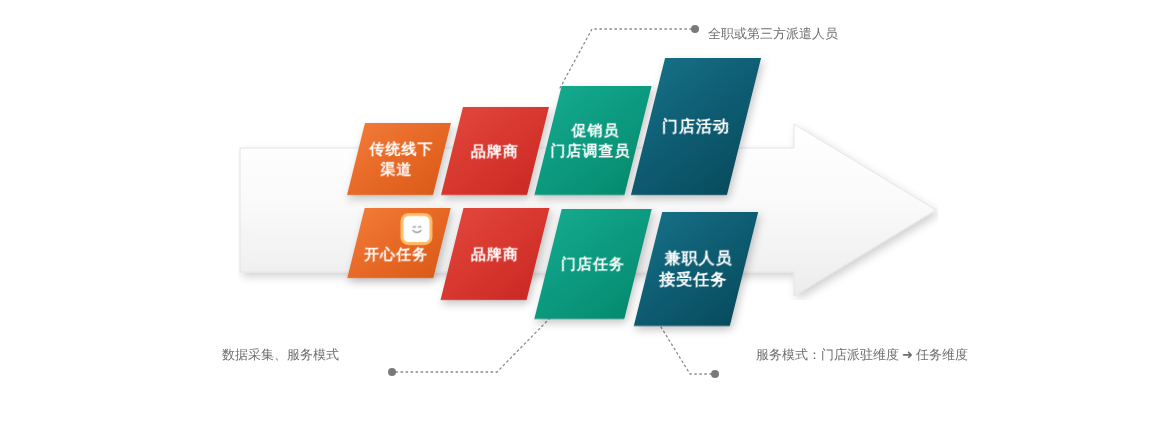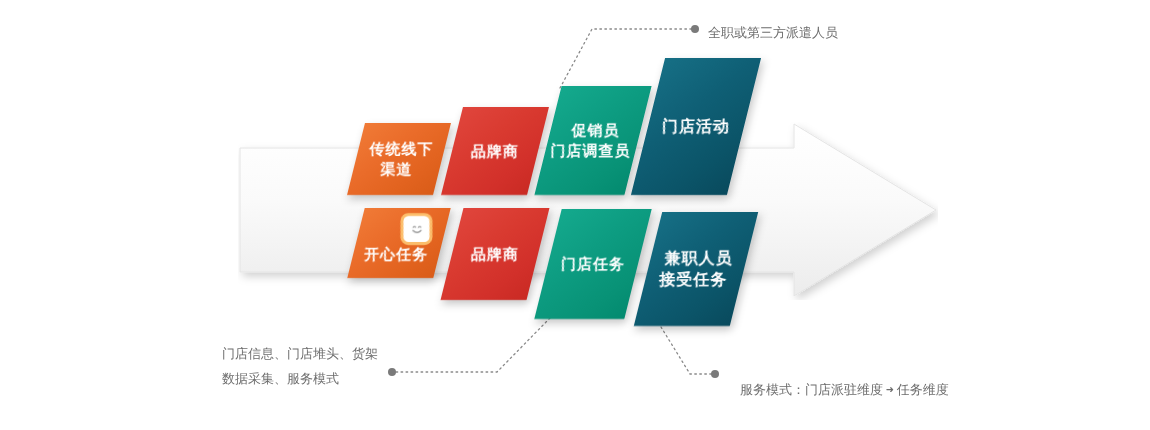--- a/index.html
+++ b/index.html
@@ -82,21 +82,21 @@
 
   
   .callout {
     position: absolute;
     color: #6d6d6d;
     font-size: 13px;
     line-height: 25px;
     white-space: nowrap;
     font-family: "Liberation Sans", "DejaVu Sans", sans-serif;
   }
-  .callout .row { display: block; font-family: Liberation Mono, monospace; }
+  .callout .row { display: block; }
   .arrow-glyph { font-weight: bold; padding: 0 3px; }
 </style>
 </head>
 <body>
 
 <div id="canvas">
 
   <div class="arrow-wrap">
     <svg width="700" height="178" viewBox="0 0 700 178" xmlns="http://www.w3.org/2000/svg">
       <defs>
@@ -165,23 +165,22 @@
   <div class="stage c-teal" style="left:648px; top:212px; width:96px; height:114px; font-size:16px;">
     <span class="txt line">兼职人员</span>
     <span class="txt line">接受任务</span>
   </div>
 
   <div class="callout" style="left:708px; top:21px;">
     <span class="row">全职或第三方派遣人员</span>
   </div>
 
   <div class="callout" style="left:222px; top:342px;">
-    <span class="row">门店信息、门店堆头、货架</span>
     <span class="row">数据采集、服务模式</span>
   </div>
 
-  <div class="callout" style="left:740px; top:342px;margin-top:36px;">
+  <div class="callout" style="left:756px; top:342px;">
     <span class="row">
       <span>服务模式：门店派驻维度</span><span class="arrow-glyph">➜</span><span>任务维度</span>
     </span>
   </div>
 
 </div>
 
 </body></html>

